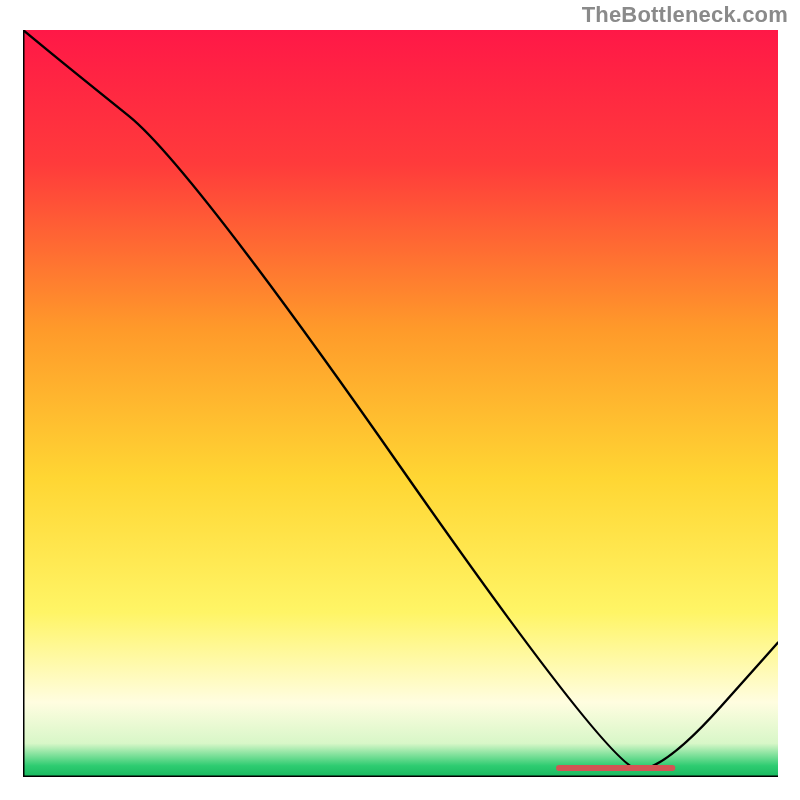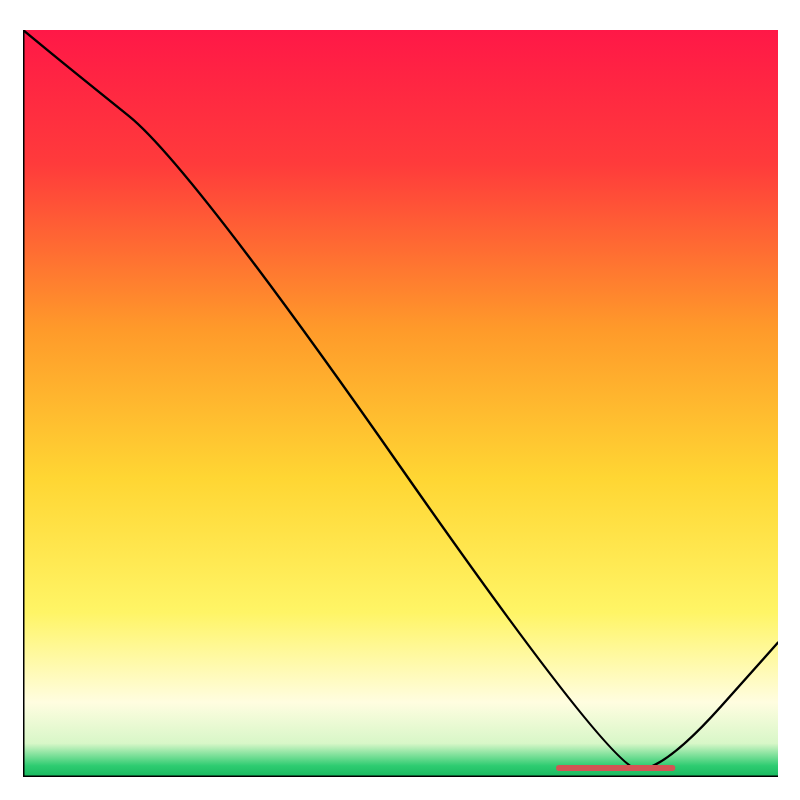--- a/index.html
+++ b/index.html
@@ -44,20 +44,21 @@
     font-weight: 700;
     color: #c24d4d;
     letter-spacing: 1px;
     user-select: none;
   }
 </style>
 </head>
 <body>
 
 <div class="stage">
+  <div class="watermark">TheBottleneck.com</div>
 
   <div class="plot-wrap">
     <svg class="plot" viewBox="0 0 755 747" preserveAspectRatio="none">
       <defs>
         <linearGradient id="bg-grad" x1="0" y1="0" x2="0" y2="1">
         <stop offset="0%" stop-color="#ff1847"></stop>
             <stop offset="18%" stop-color="#ff3b3b"></stop>
             <stop offset="40%" stop-color="#ff9a2a"></stop>
             <stop offset="60%" stop-color="#ffd633"></stop>
             <stop offset="78%" stop-color="#fff566"></stop>

